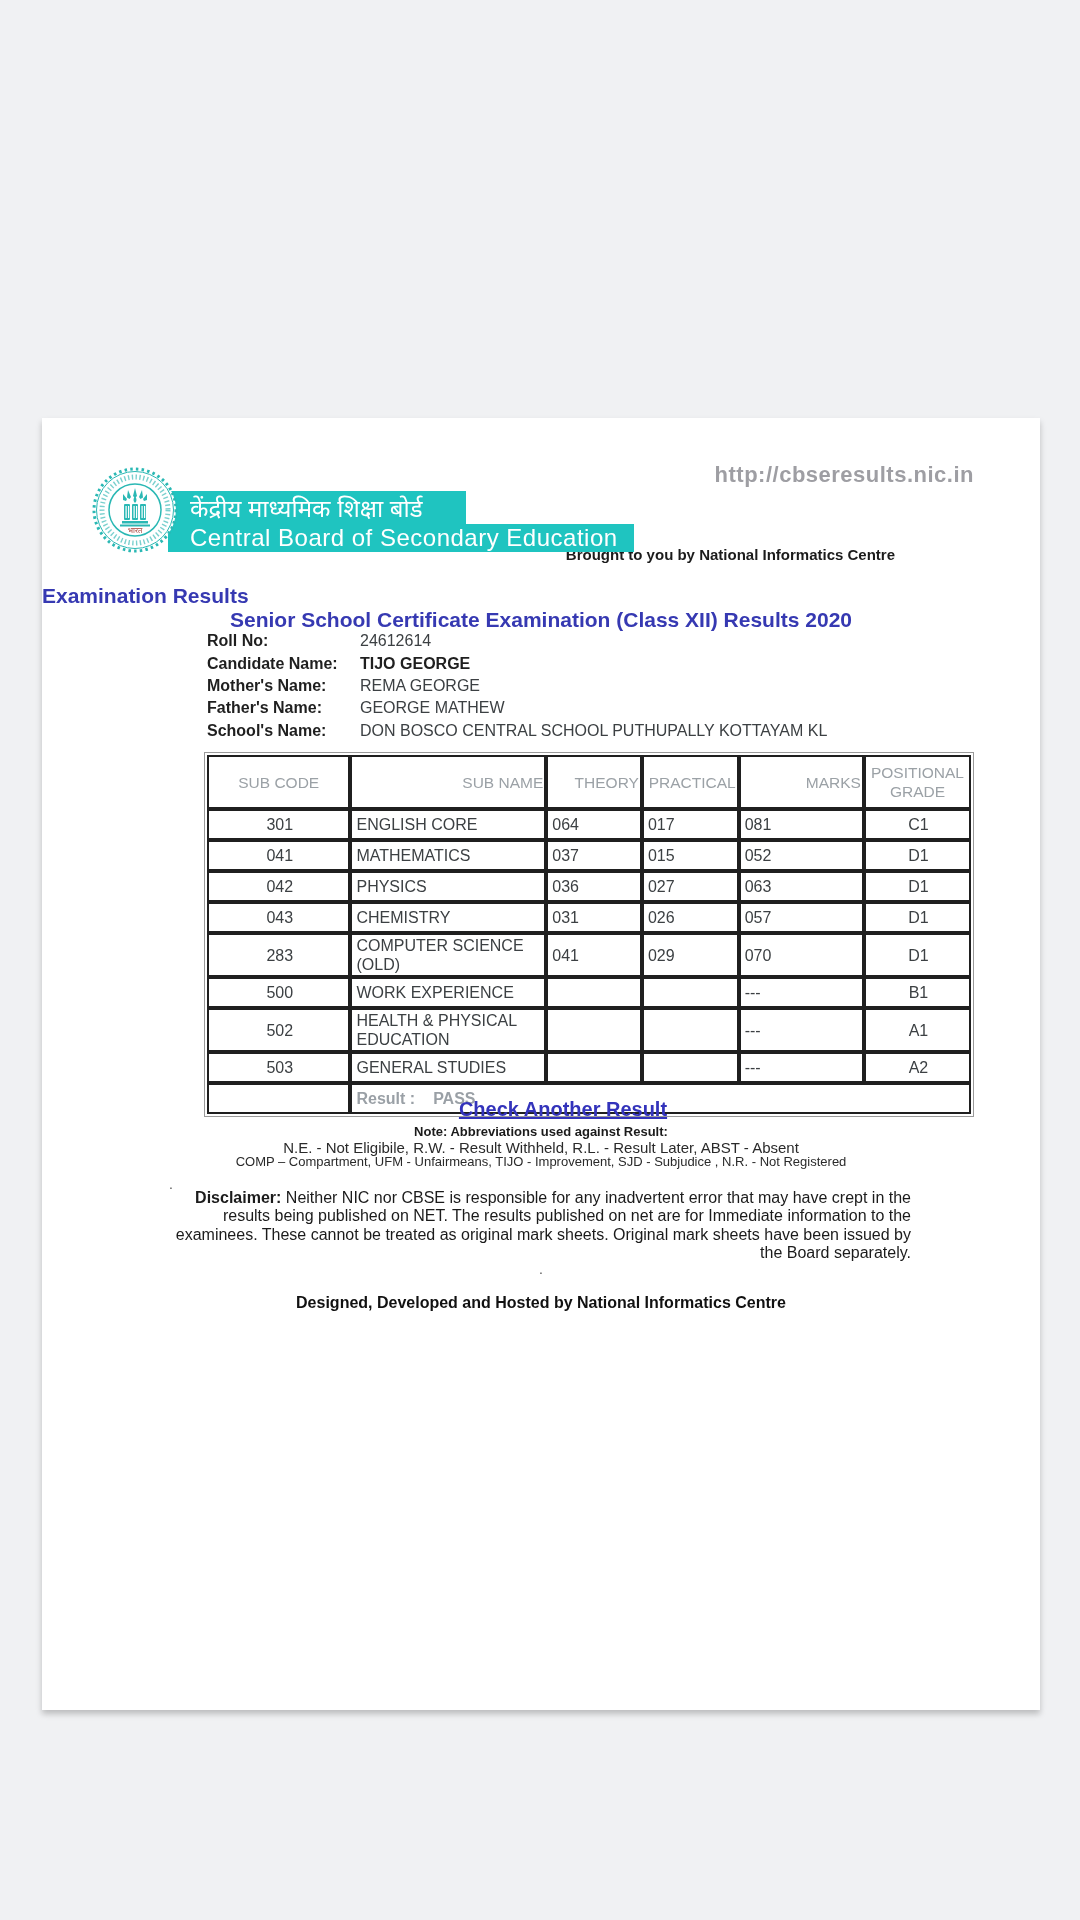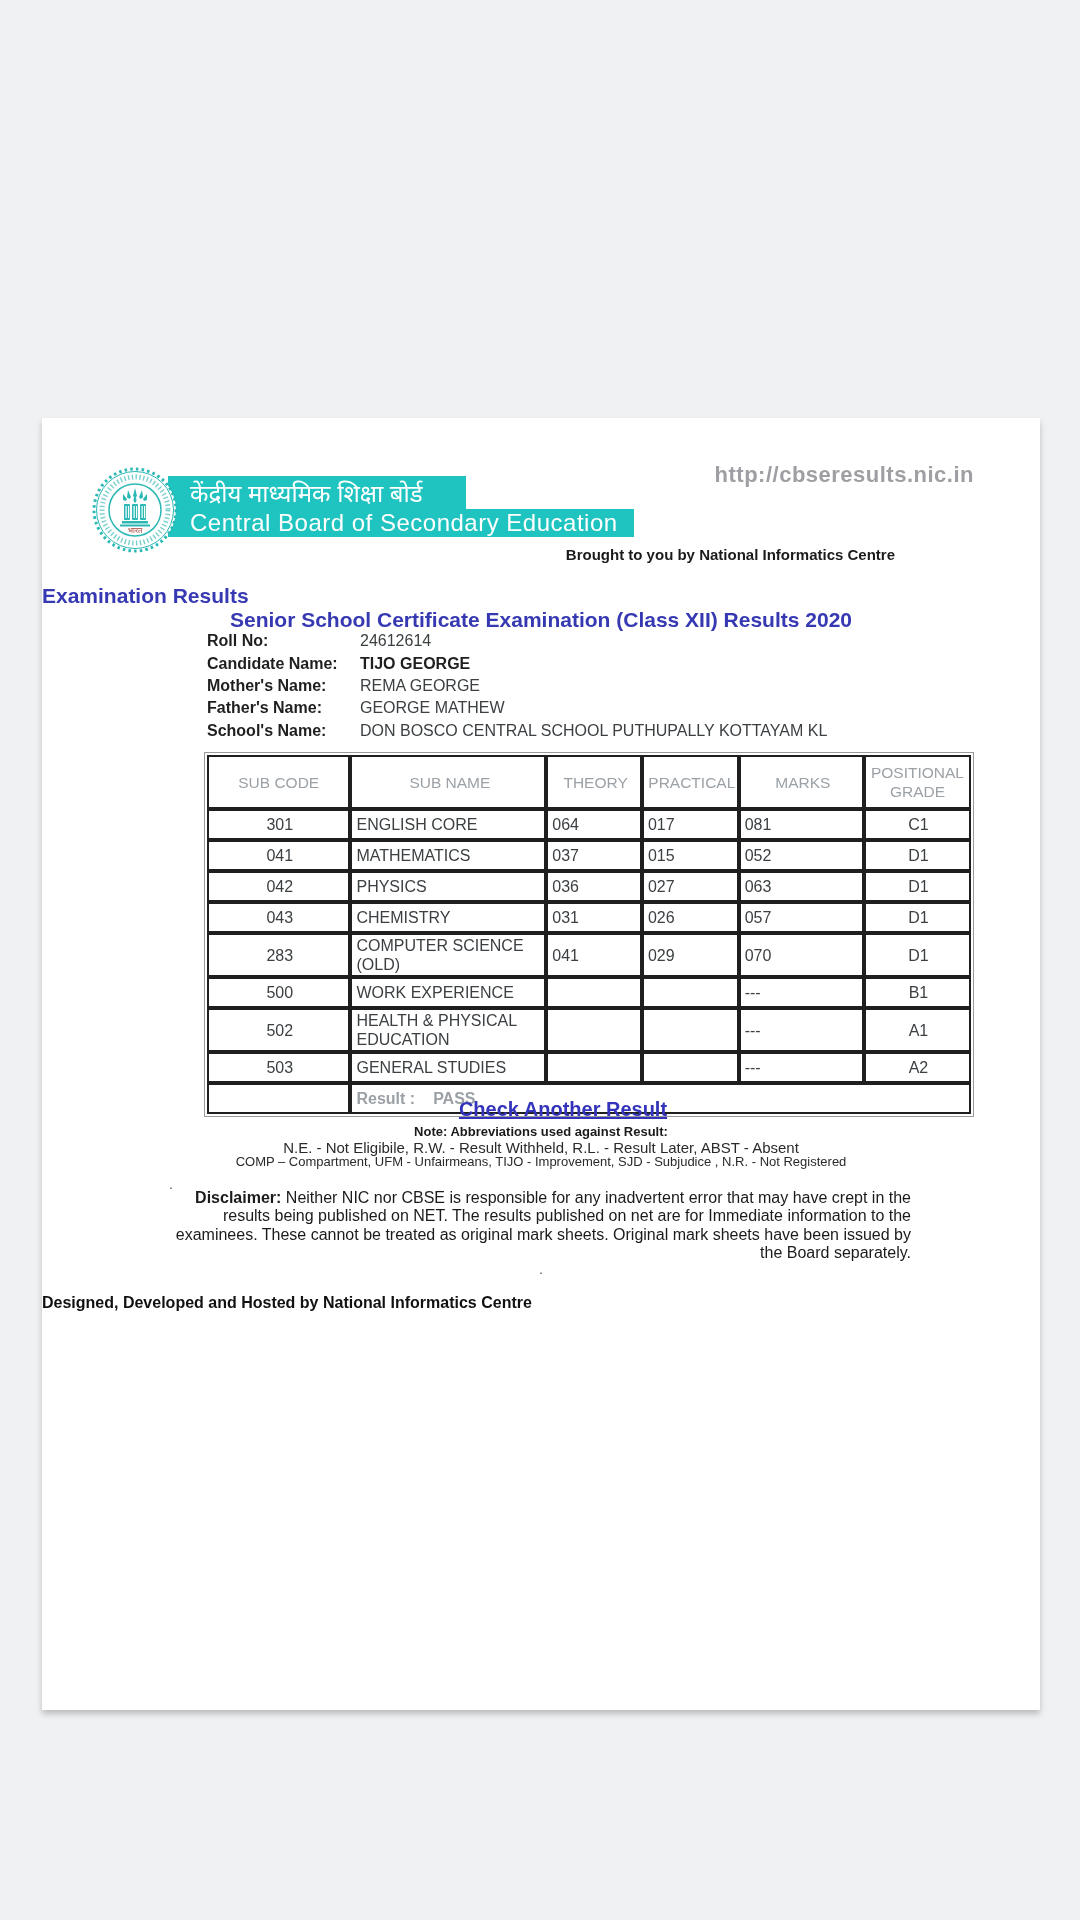--- a/index.html
+++ b/index.html
@@ -14,21 +14,21 @@
     position:absolute;left:42px;top:418px;width:998px;height:1292px;
     background:#ffffff;
     box-shadow:0 4px 6px rgba(0,0,0,0.22);
   }
   
   .url-watermark{
     position:absolute;top:44px;right:66px;
     font-size:22px;font-weight:bold;color:#9e9ea3;letter-spacing:0.5px;
   }
   .logo{position:absolute;left:50px;top:48px;width:86px;height:88px;z-index:2;}
-  .banner-wrap{position:absolute;left:126px;top:58px;z-index:1;}
+  .banner-wrap{position:absolute;left:126px;top:73px;z-index:1;}
   .banner{color:#ffffff;display:flex;align-items:center;box-sizing:border-box;}
   .banner-hi{width:298px;height:33px;font-size:24px;padding-left:22px;}
   .banner-en{width:466px;height:28px;font-size:24px;padding-left:22px;letter-spacing:0.5px;}
   .brought-by{
     position:absolute;top:128px;right:145px;
     font-size:15px;font-weight:bold;color:#1b1b1b;
   }
   
   .page-title{position:absolute;top:166px;left:0;width:100%;text-align:left;
     font-size:21px;font-weight:bold;}
@@ -49,21 +49,21 @@
     border-collapse:separate;border-spacing:0;table-layout:fixed;width:764px;
     font-size:16px;color:#3c4043;
   }
   table.results th,table.results td{
     border:2px solid #1f1f1f;overflow:hidden;line-height:19px;
   }
   table.results th{
     height:48px;color:#9ba1a6;font-weight:400;font-size:15.5px;white-space:nowrap;
   }
   .th-center{text-align:center;white-space:normal !important;}
-  .th-left{text-align:center;padding:0 1px 0 4px;margin-top:12px;}
+  .th-left{text-align:right;padding:0 1px 0 4px;margin-top:12px;}
   table.results td{height:25px;padding:1px 2px 1px 4px;}
   td.c-center{text-align:center;padding:1px 0;}
   td.c-left{text-align:left;}
   td.result-cell{color:#9aa0a6;font-weight:bold;}
   .result-gap{display:inline-block;width:18px;}
   
   .check-link-row{position:absolute;top:680px;left:0;width:100%;text-align:center;}
   .check-link{font-size:20px;font-weight:bold;cursor:pointer;margin-left:44px;}
   .note-heading{position:absolute;top:706px;left:0;width:100%;text-align:center;
     font-size:13px;font-weight:bold;color:#1b1b1b;}
@@ -71,21 +71,21 @@
     font-size:15px;color:#2a2a2a;}
   .note-line2{position:absolute;top:736px;left:0;width:100%;text-align:center;
     font-size:13px;color:#2a2a2a;}
   
   .stray-dot-left{position:absolute;left:127px;top:758px;font-size:14px;color:#555;}
   .disclaimer{position:absolute;top:771px;left:50%;transform:translateX(-50%);
     width:740px;text-align:right;font-size:16px;line-height:18.3px;color:#1b1b1b;}
   .disclaimer b{font-weight:bold;}
   .stray-dot-center{position:absolute;top:843px;left:0;width:100%;text-align:center;
     font-size:14px;color:#555;}
-  .footer-credit{position:absolute;top:876px;left:0;width:100%;
+  .footer-credit{position:absolute;top:876px;left:0;width:100%;text-align:center;
     font-size:16px;font-weight:bold;color:#111111;}
 </style>
 </head>
 <body>
 
 <div class="card">
 
   <div class="url-watermark">http://cbseresults.nic.in</div>
 
   <div class="logo">

